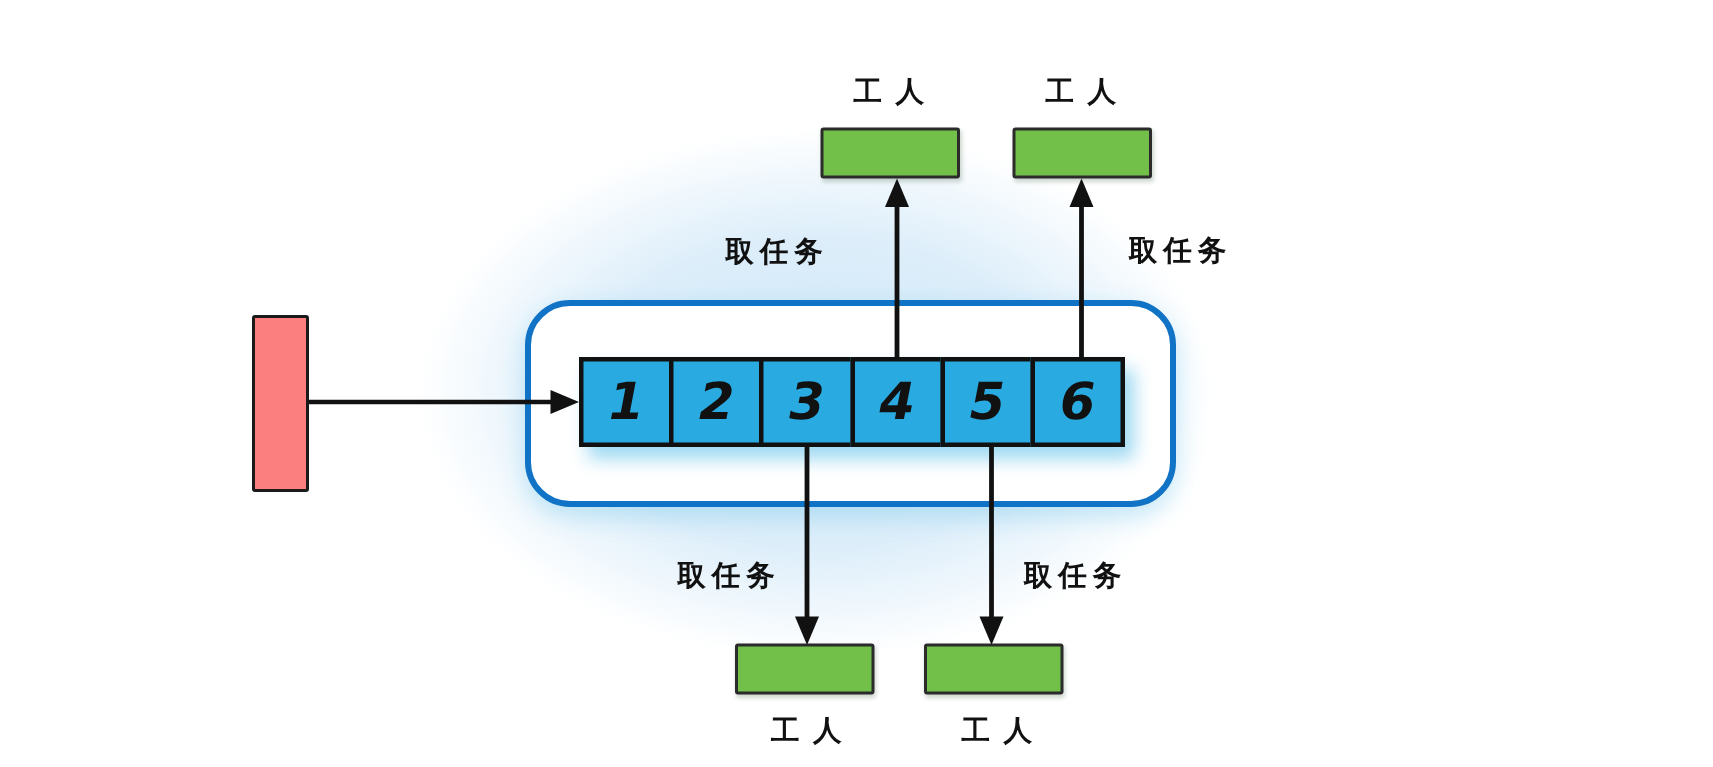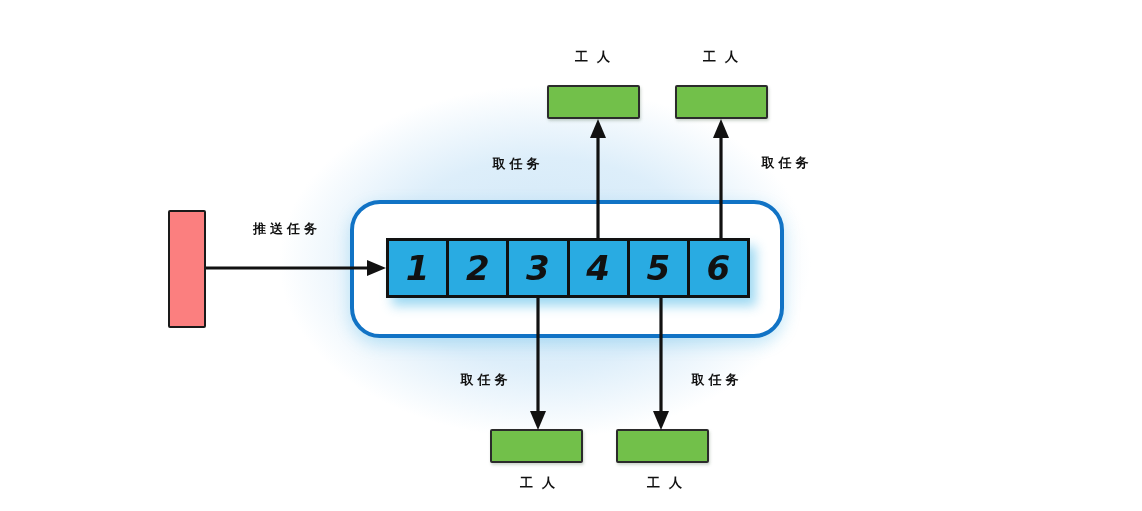--- a/index.html
+++ b/index.html
@@ -44,21 +44,21 @@
     position:absolute;width:93px;height:34px;box-sizing:border-box;
     background:#72c04a;border:2.5px solid #2b2b2b;border-radius:2px;
     box-shadow:1px 2px 3px rgba(60,90,60,0.25);
   }
   .worker.tl{left:547px;top:85px;}
   .worker.tr{left:675px;top:85px;}
   .worker.bl{left:490px;top:429px;}
   .worker.br{left:616px;top:429px;}
   .lbl{
     position:absolute;transform:translateX(-50%);
-    font-size:13px;font-weight:600;white-space:nowrap;
+    font-size:19px;font-weight:600;white-space:nowrap;
     letter-spacing:4px;
   }
   .lbl.worker-lbl{letter-spacing:9px;margin-left:4px;}
   .lbl.push{left:287px;top:220px;}
   .lbl.take-tl{left:518px;top:155px;}
   .lbl.take-tr{left:787px;top:154px;}
   .lbl.take-bl{left:486px;top:371px;}
   .lbl.take-br{left:717px;top:371px;}
   .lbl.w-tl{left:593px;top:48px;}
   .lbl.w-tr{left:721px;top:48px;}
@@ -112,21 +112,20 @@
       <line x1="538" y1="298" x2="538" y2="416" stroke="#111" stroke-width="3.2"></line>
       <polygon points="538,430 530,411 546,411" fill="#111"></polygon>
     </g>
 
     <g>
       <line x1="661" y1="298" x2="661" y2="416" stroke="#111" stroke-width="3.2"></line>
       <polygon points="661,430 653,411 669,411" fill="#111"></polygon>
     </g>
   </svg>
 
-  <div class="lbl push">推送任务</div>
 
   <div class="lbl take-tl">取任务</div>
   <div class="lbl take-tr">取任务</div>
   <div class="lbl take-bl">取任务</div>
   <div class="lbl take-br">取任务</div>
 
   <div class="lbl worker-lbl w-tl">工人</div>
   <div class="lbl worker-lbl w-tr">工人</div>
   <div class="lbl worker-lbl w-bl">工人</div>
   <div class="lbl worker-lbl w-br">工人</div>

